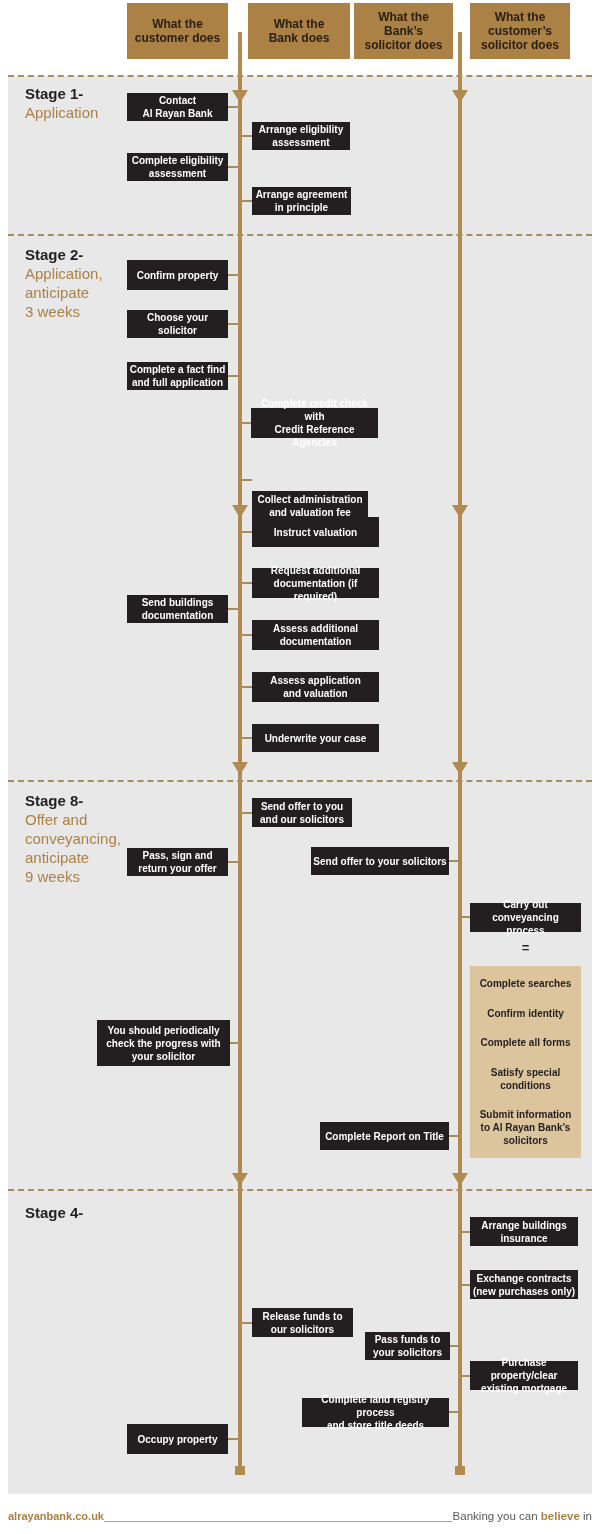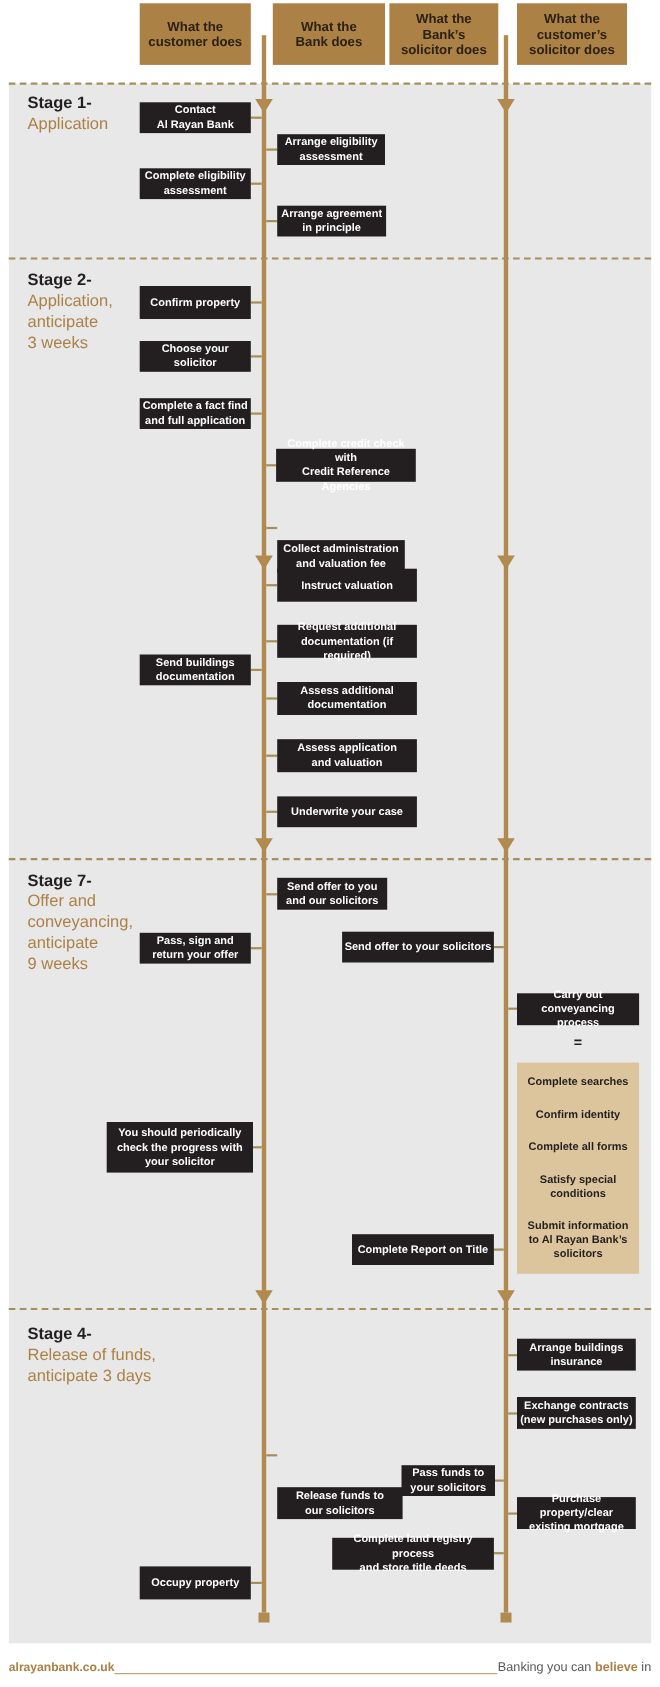--- a/index.html
+++ b/index.html
@@ -121,21 +121,21 @@
   <div class="conn" style="left:242px;top:634px;width:10px"></div>
   <div class="bx" style="left:252px;top:620px;width:127px;height:30px">Assess additional
 documentation</div>
   <div class="conn" style="left:242px;top:686px;width:10px"></div>
   <div class="bx" style="left:252px;top:672px;width:127px;height:30px">Assess application
 and valuation</div>
   <div class="conn" style="left:242px;top:737px;width:10px"></div>
   <div class="bx" style="left:252px;top:724px;width:127px;height:28px">Underwrite your case</div>
 
   <div class="stage" style="left:25px;top:791px">
-    <div class="stage-title">Stage 7-</div>
+    <div class="stage-title">Stage 8-</div>
     <div class="stage-sub">Offer and
 conveyancing,
 anticipate
 9 weeks</div>
   </div>
 
   <div class="conn" style="left:242px;top:812px;width:10px"></div>
   <div class="bx" style="left:252px;top:798px;width:100px;height:29px">Send offer to you
 and our solicitors</div>
   <div class="conn" style="left:228px;top:861px;width:10px"></div>
@@ -158,32 +158,30 @@
   </div>
   <div class="conn" style="left:230px;top:1042px;width:8px"></div>
   <div class="bx" style="left:97px;top:1020px;width:133px;height:46px">You should periodically
 check the progress with
 your solicitor</div>
   <div class="conn" style="left:449px;top:1135px;width:9px"></div>
   <div class="bx" style="left:320px;top:1122px;width:129px;height:28px">Complete Report on Title</div>
 
   <div class="stage" style="left:25px;top:1203px">
     <div class="stage-title">Stage 4-</div>
-    <div class="stage-sub">Release of funds,
-anticipate 3 days</div>
   </div>
 
   <div class="conn" style="left:462px;top:1231px;width:8px"></div>
   <div class="bx" style="left:470px;top:1217px;width:108px;height:29px">Arrange buildings
 insurance</div>
   <div class="conn" style="left:462px;top:1284px;width:8px"></div>
   <div class="bx" style="left:470px;top:1270px;width:108px;height:29px">Exchange contracts
 (new purchases only)</div>
   <div class="conn" style="left:242px;top:1322px;width:10px"></div>
-  <div class="bx" style="left:252px;top:1352px;width:114px;height:29px">Release funds to
+  <div class="bx" style="left:252px;top:1308px;width:101px;height:29px">Release funds to
 our solicitors</div>
   <div class="conn" style="left:450px;top:1345px;width:8px"></div>
   <div class="bx" style="left:365px;top:1332px;width:85px;height:28px">Pass funds to
 your solicitors</div>
   <div class="conn" style="left:462px;top:1375px;width:8px"></div>
   <div class="bx" style="left:470px;top:1361px;width:108px;height:29px">Purchase property/clear
 existing mortgage</div>
   <div class="conn" style="left:449px;top:1411px;width:9px"></div>
   <div class="bx" style="left:302px;top:1398px;width:147px;height:29px">Complete land registry process
 and store title deeds</div>

